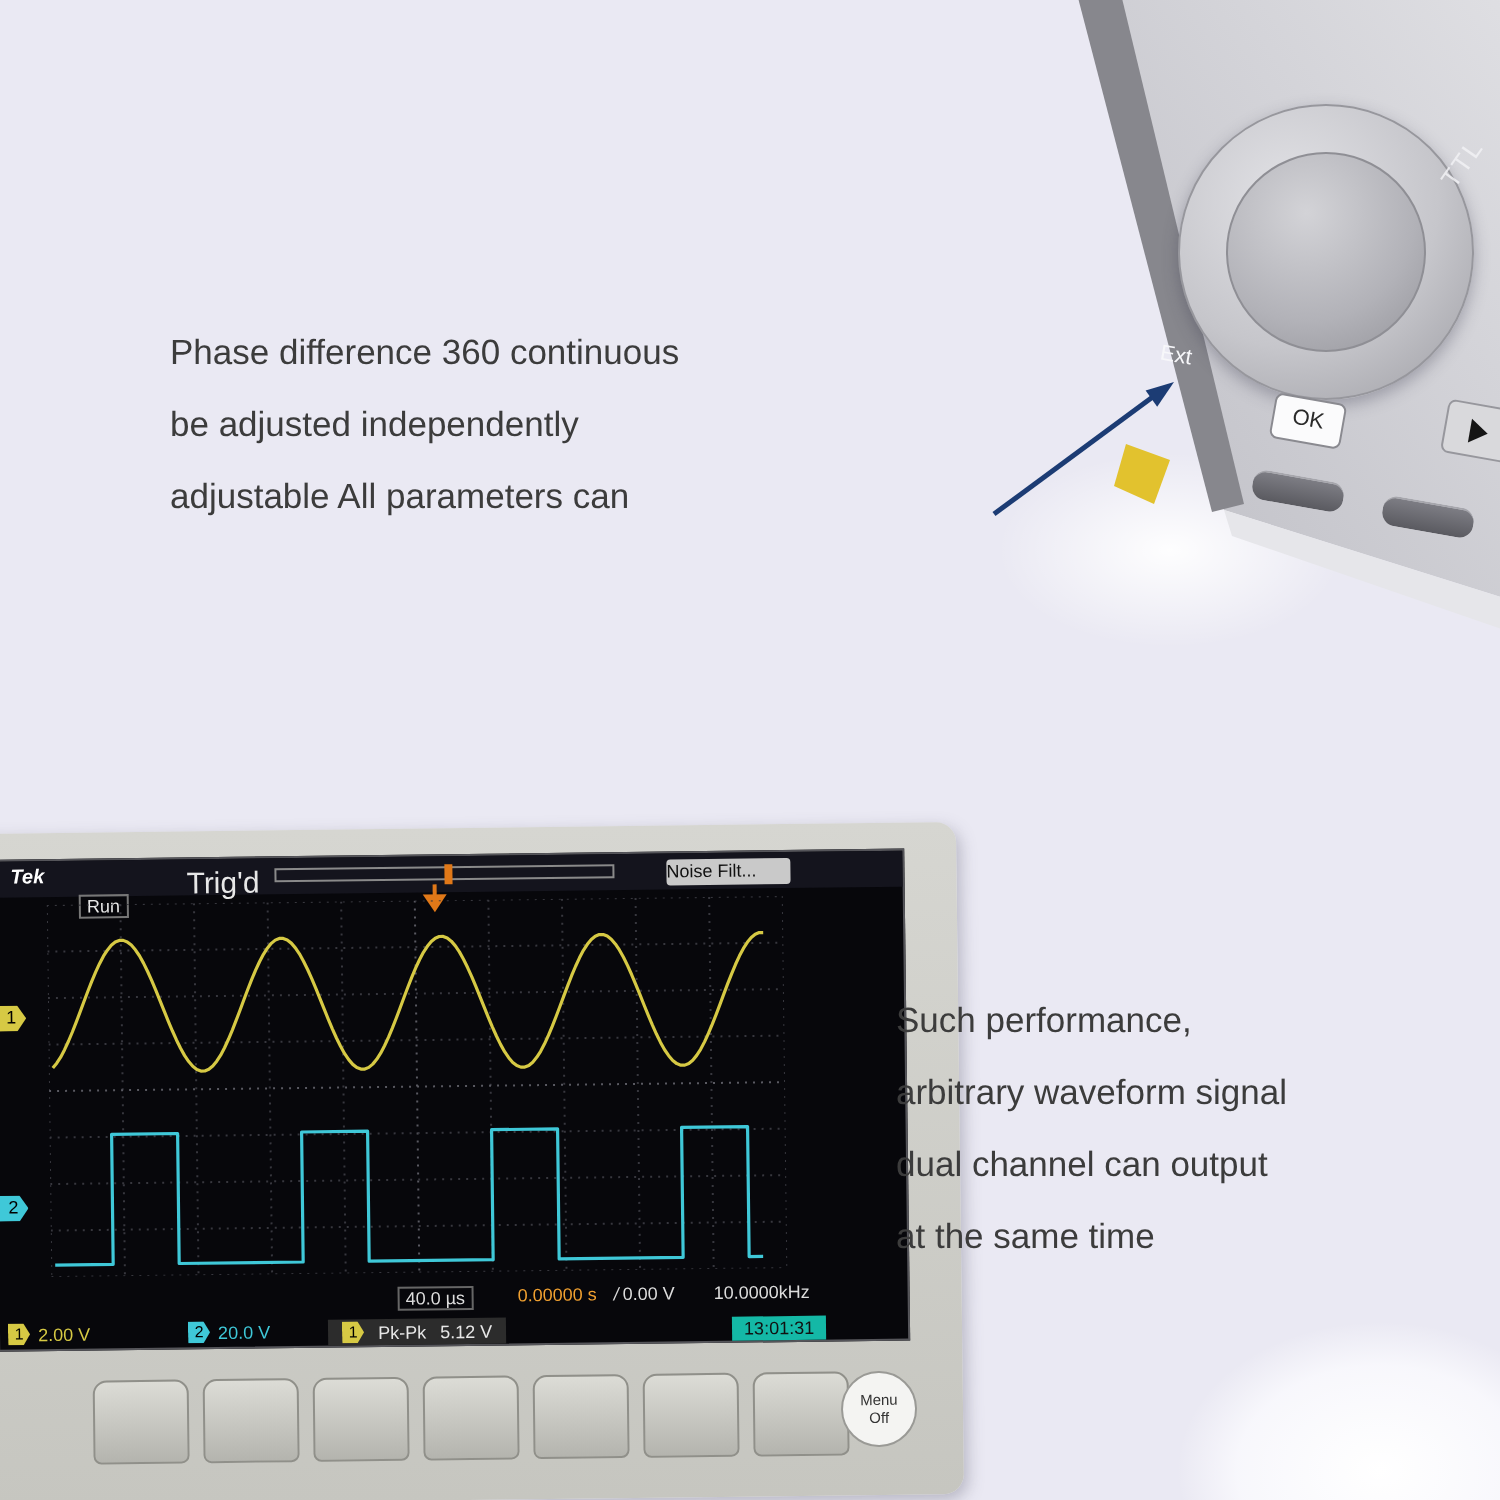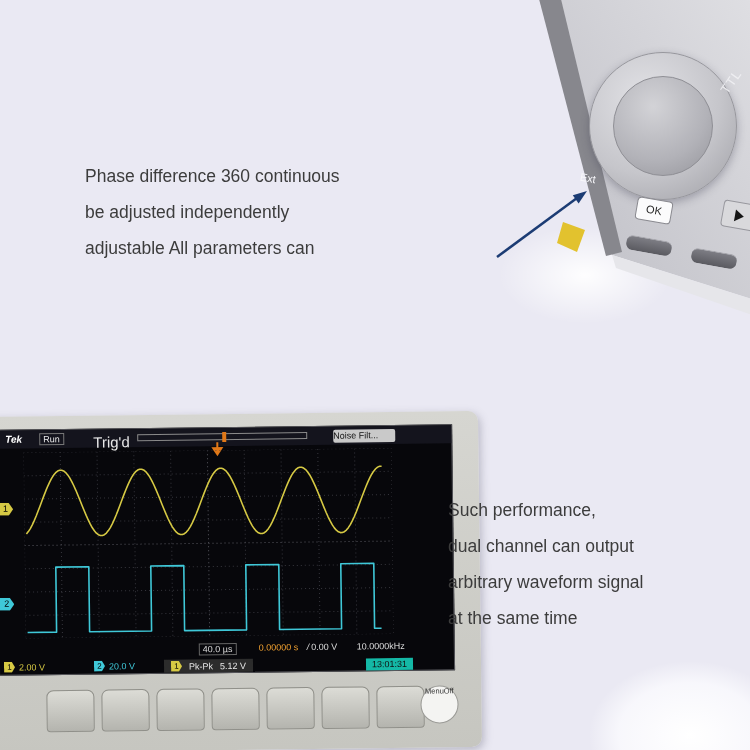--- a/index.html
+++ b/index.html
@@ -41,21 +41,21 @@
   .dark-btn.b2 { left:231px; top:251px; }
 
   
   .scope { position:absolute; left:-14px; top:414px; width:494px; height:336px;
           background:linear-gradient(#d6d6d1,#c6c6c0); border-radius:0 10px 10px 0;
           box-shadow:2px 3px 8px rgba(90,90,110,.35); transform:rotate(-0.7deg); }
   .screen { position:absolute; left:12px; top:13px; width:456px; height:246px; background:#07070b;
           border:1px solid #55555a; }
   .hdr { position:absolute; left:0; top:0; width:100%; height:18px; background:#14141d; color:#e8e8e8; }
   .tek { position:absolute; left:8px; top:3px; font-size:10px; font-weight:bold; font-style:italic; color:#fff; }
-  .run { position:absolute; left:42px; top:3px; font-size:9px; border:1px solid #777; padding:0 3px; }
+  .run { position:absolute; left:42px; top:17px; font-size:9px; border:1px solid #777; padding:0 3px; }
   .trigd { position:absolute; left:96px; top:4px; font-size:15px; }
   .recbar { position:absolute; left:140px; top:5px; width:170px; height:7px; border:1px solid #8a8a8a; }
   .rec-mark { position:absolute; left:50%; top:-2px; width:4px; height:10px; background:#e07818; }
   .noise-btn { position:absolute; left:336px; top:3px; width:62px; height:13px; background:#c9c9c9;
           color:#111; font-size:9px; text-align:left; line-height:13px; border-radius:2px; }
   .trig-pos { position:absolute; left:214px; top:19px; }
   .trig-pos .stem { position:absolute; left:5px; top:-5px; width:2px; height:6px; background:#e07818; }
   .trig-pos .head { width:0; height:0; border-left:6px solid transparent; border-right:6px solid transparent;
           border-top:9px solid #e07818; }
   .graticule { position:absolute; left:26px; top:22px; width:368px; height:186px; }
@@ -79,21 +79,21 @@
   .mini-tag { display:inline-block; width:11px; height:11px; font-size:8px; line-height:11px; text-align:center;
           color:#000; clip-path:polygon(0 0,70% 0,100% 50%,70% 100%,0 100%); }
   .mini-tag.y { background:#d6c944; }
   .mini-tag.c { background:#3fc8d8; }
   .clock { position:absolute; left:366px; top:2px; background:#14b8a6; color:#111; padding:1px 6px; }
   .bezel-buttons { position:absolute; left:59px; top:274px; display:flex; gap:7px; }
   .soft-btn { width:48px; height:42px; background:linear-gradient(#dcdcd6,#b4b4ae); border:1px solid #90908a;
           border-radius:7px 7px 4px 4px; }
   .menu-off { position:absolute; left:433px; top:274px; width:38px; height:38px; border-radius:50%;
           background:#f4f4f2; border:1px solid #9a9a96; color:#333; font-size:7.5px; text-align:center;
-          display:flex; flex-direction:row; justify-content:center; line-height:9px; }
+          display:flex; flex-direction:column; justify-content:center; line-height:9px; }
 
   .corner-blob { position:absolute; right:-70px; bottom:-80px; width:260px; height:190px;
           background:radial-gradient(closest-side, #ffffff 0%, rgba(252,252,255,.75) 55%, rgba(252,252,255,0) 78%); }
   .panel-glow { position:absolute; left:470px; top:210px; width:230px; height:130px;
           background:radial-gradient(closest-side, rgba(255,255,255,.95) 0%, rgba(255,255,255,0) 75%); }
 </style>
 </head>
 <body>
 
 <div class="canvas">
@@ -213,19 +213,19 @@
       <div class="soft-btn"></div>
     </div>
     <div class="menu-off">
       <span>Menu</span>
       <span>Off</span>
     </div>
   </div>
 
   <div class="note note-right">
     <div>Such performance,</div>
+    <div>arbitrary waveform signal</div>
     <div>dual channel can output</div>
-    <div>arbitrary waveform signal</div>
     <div>at the same time</div>
   </div>
 
   <div class="corner-blob"></div>
 </div>
 
 </body></html>

